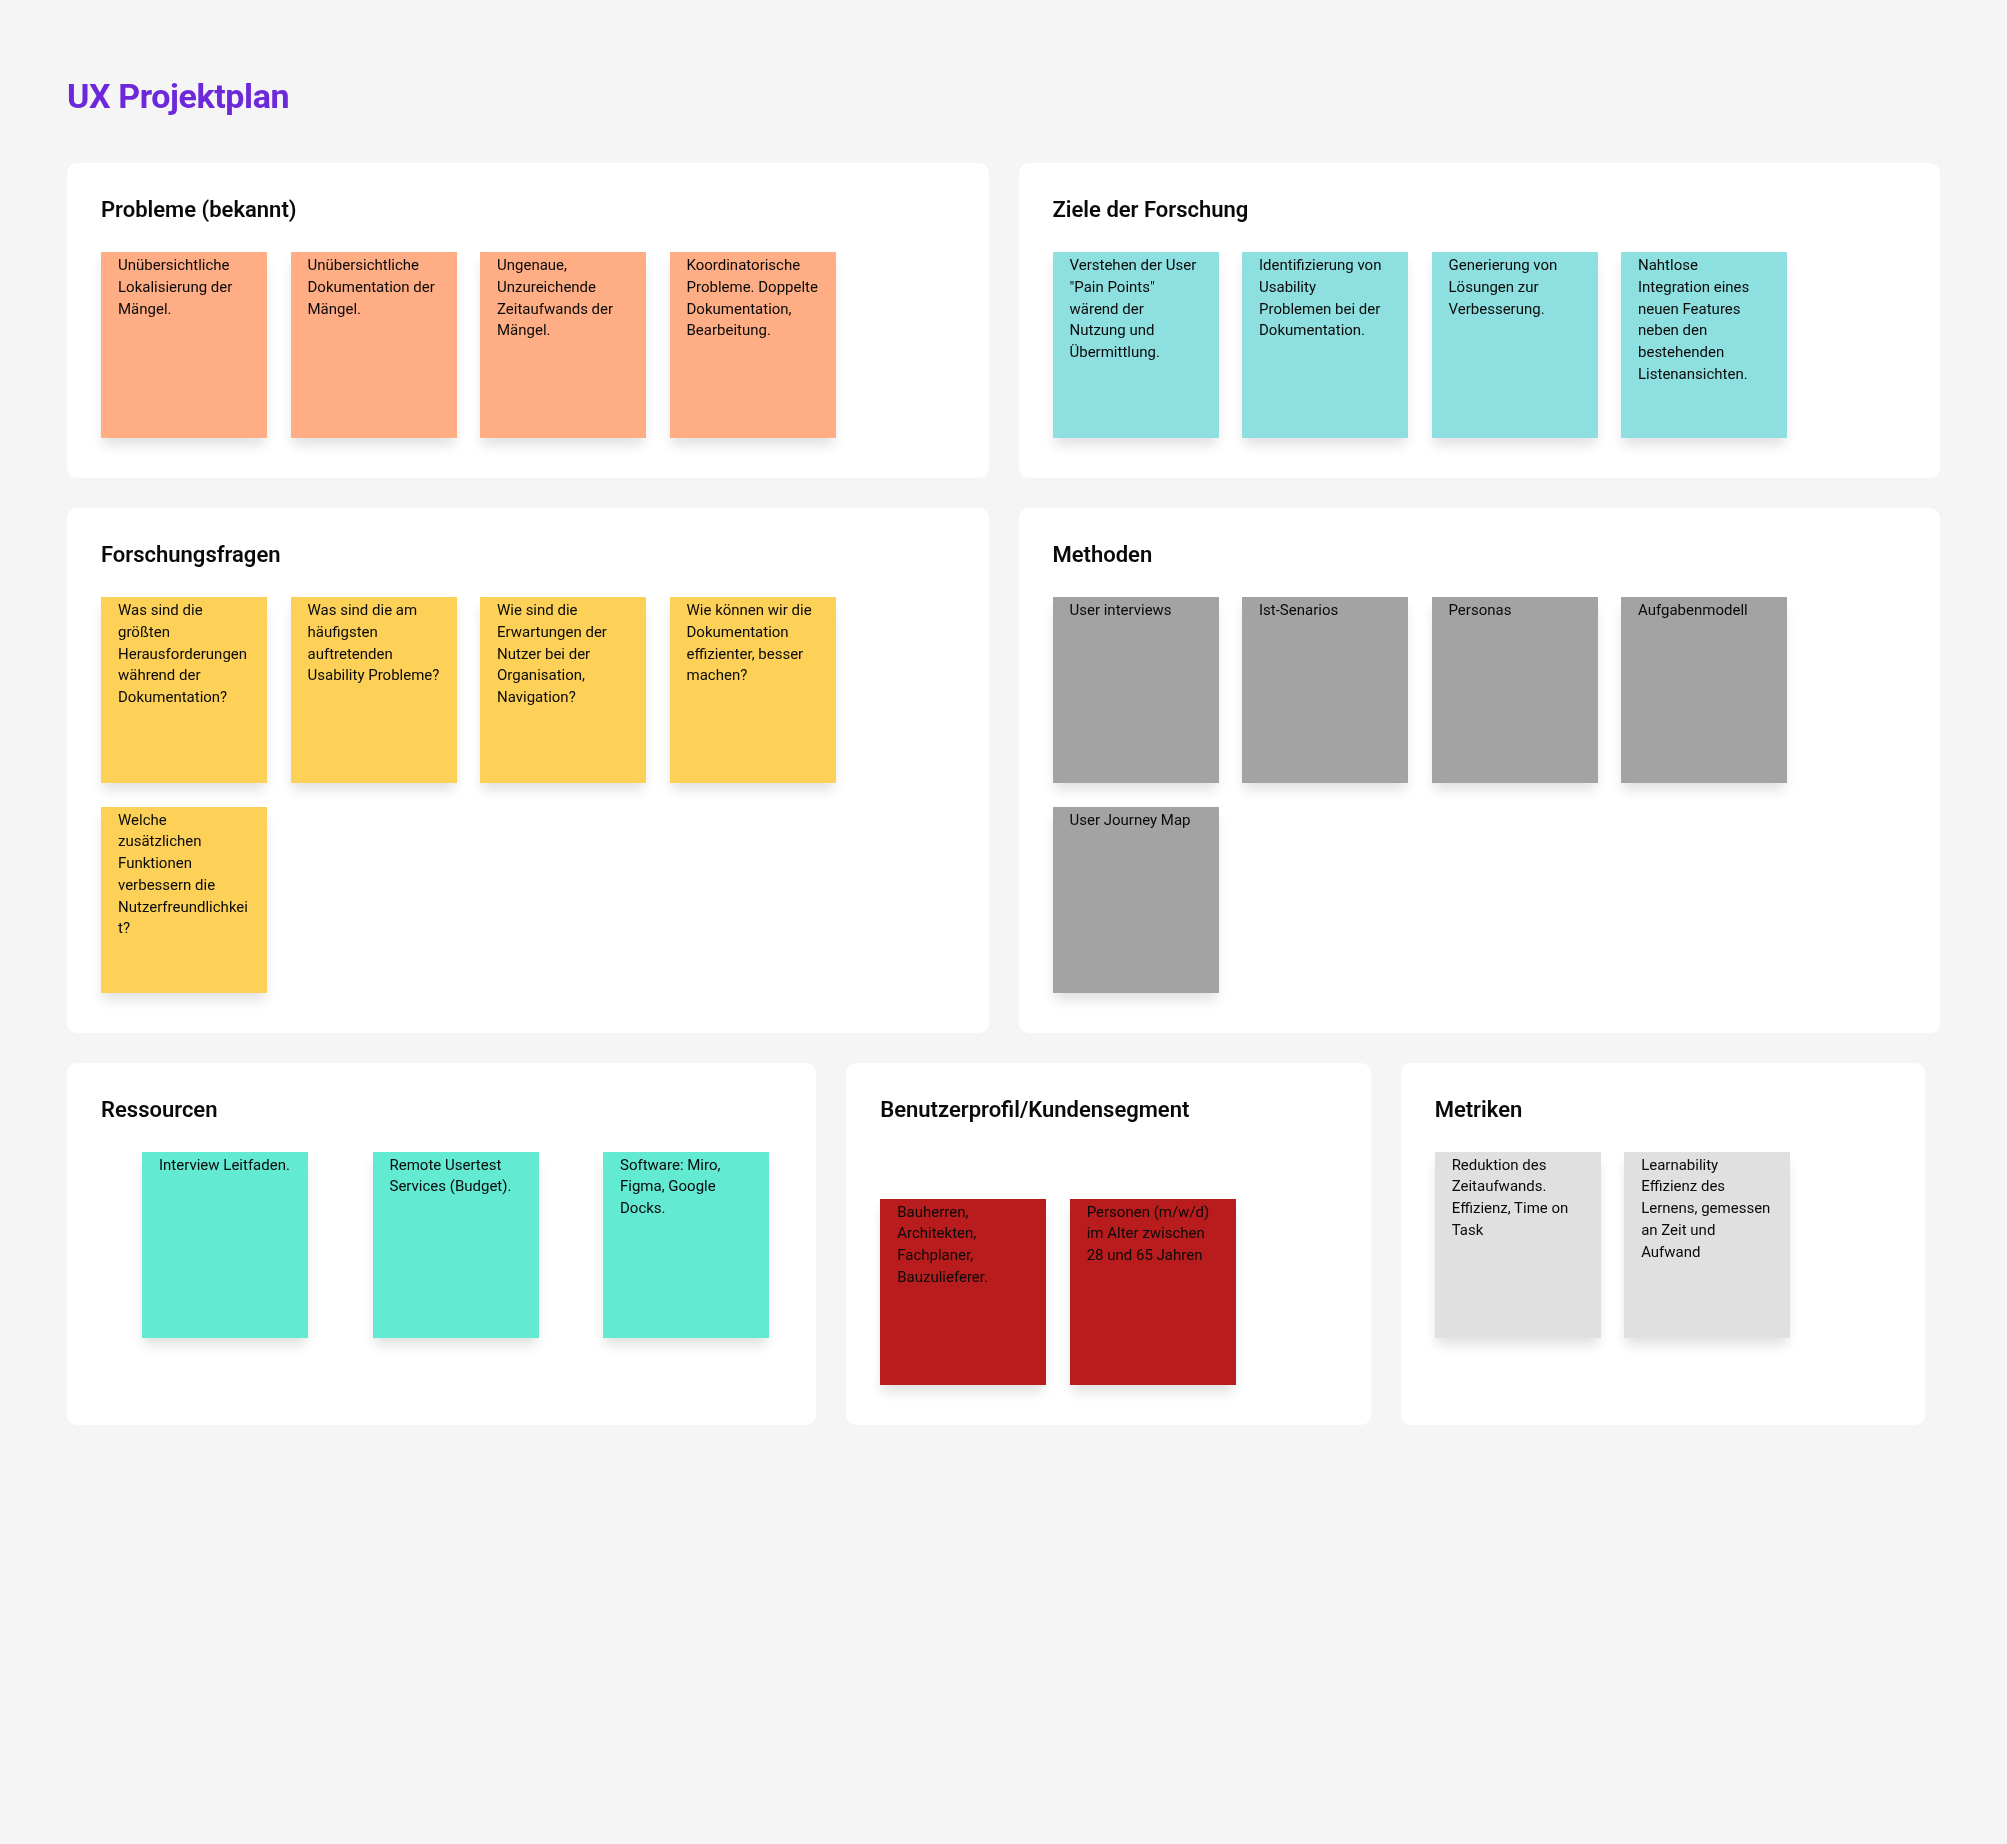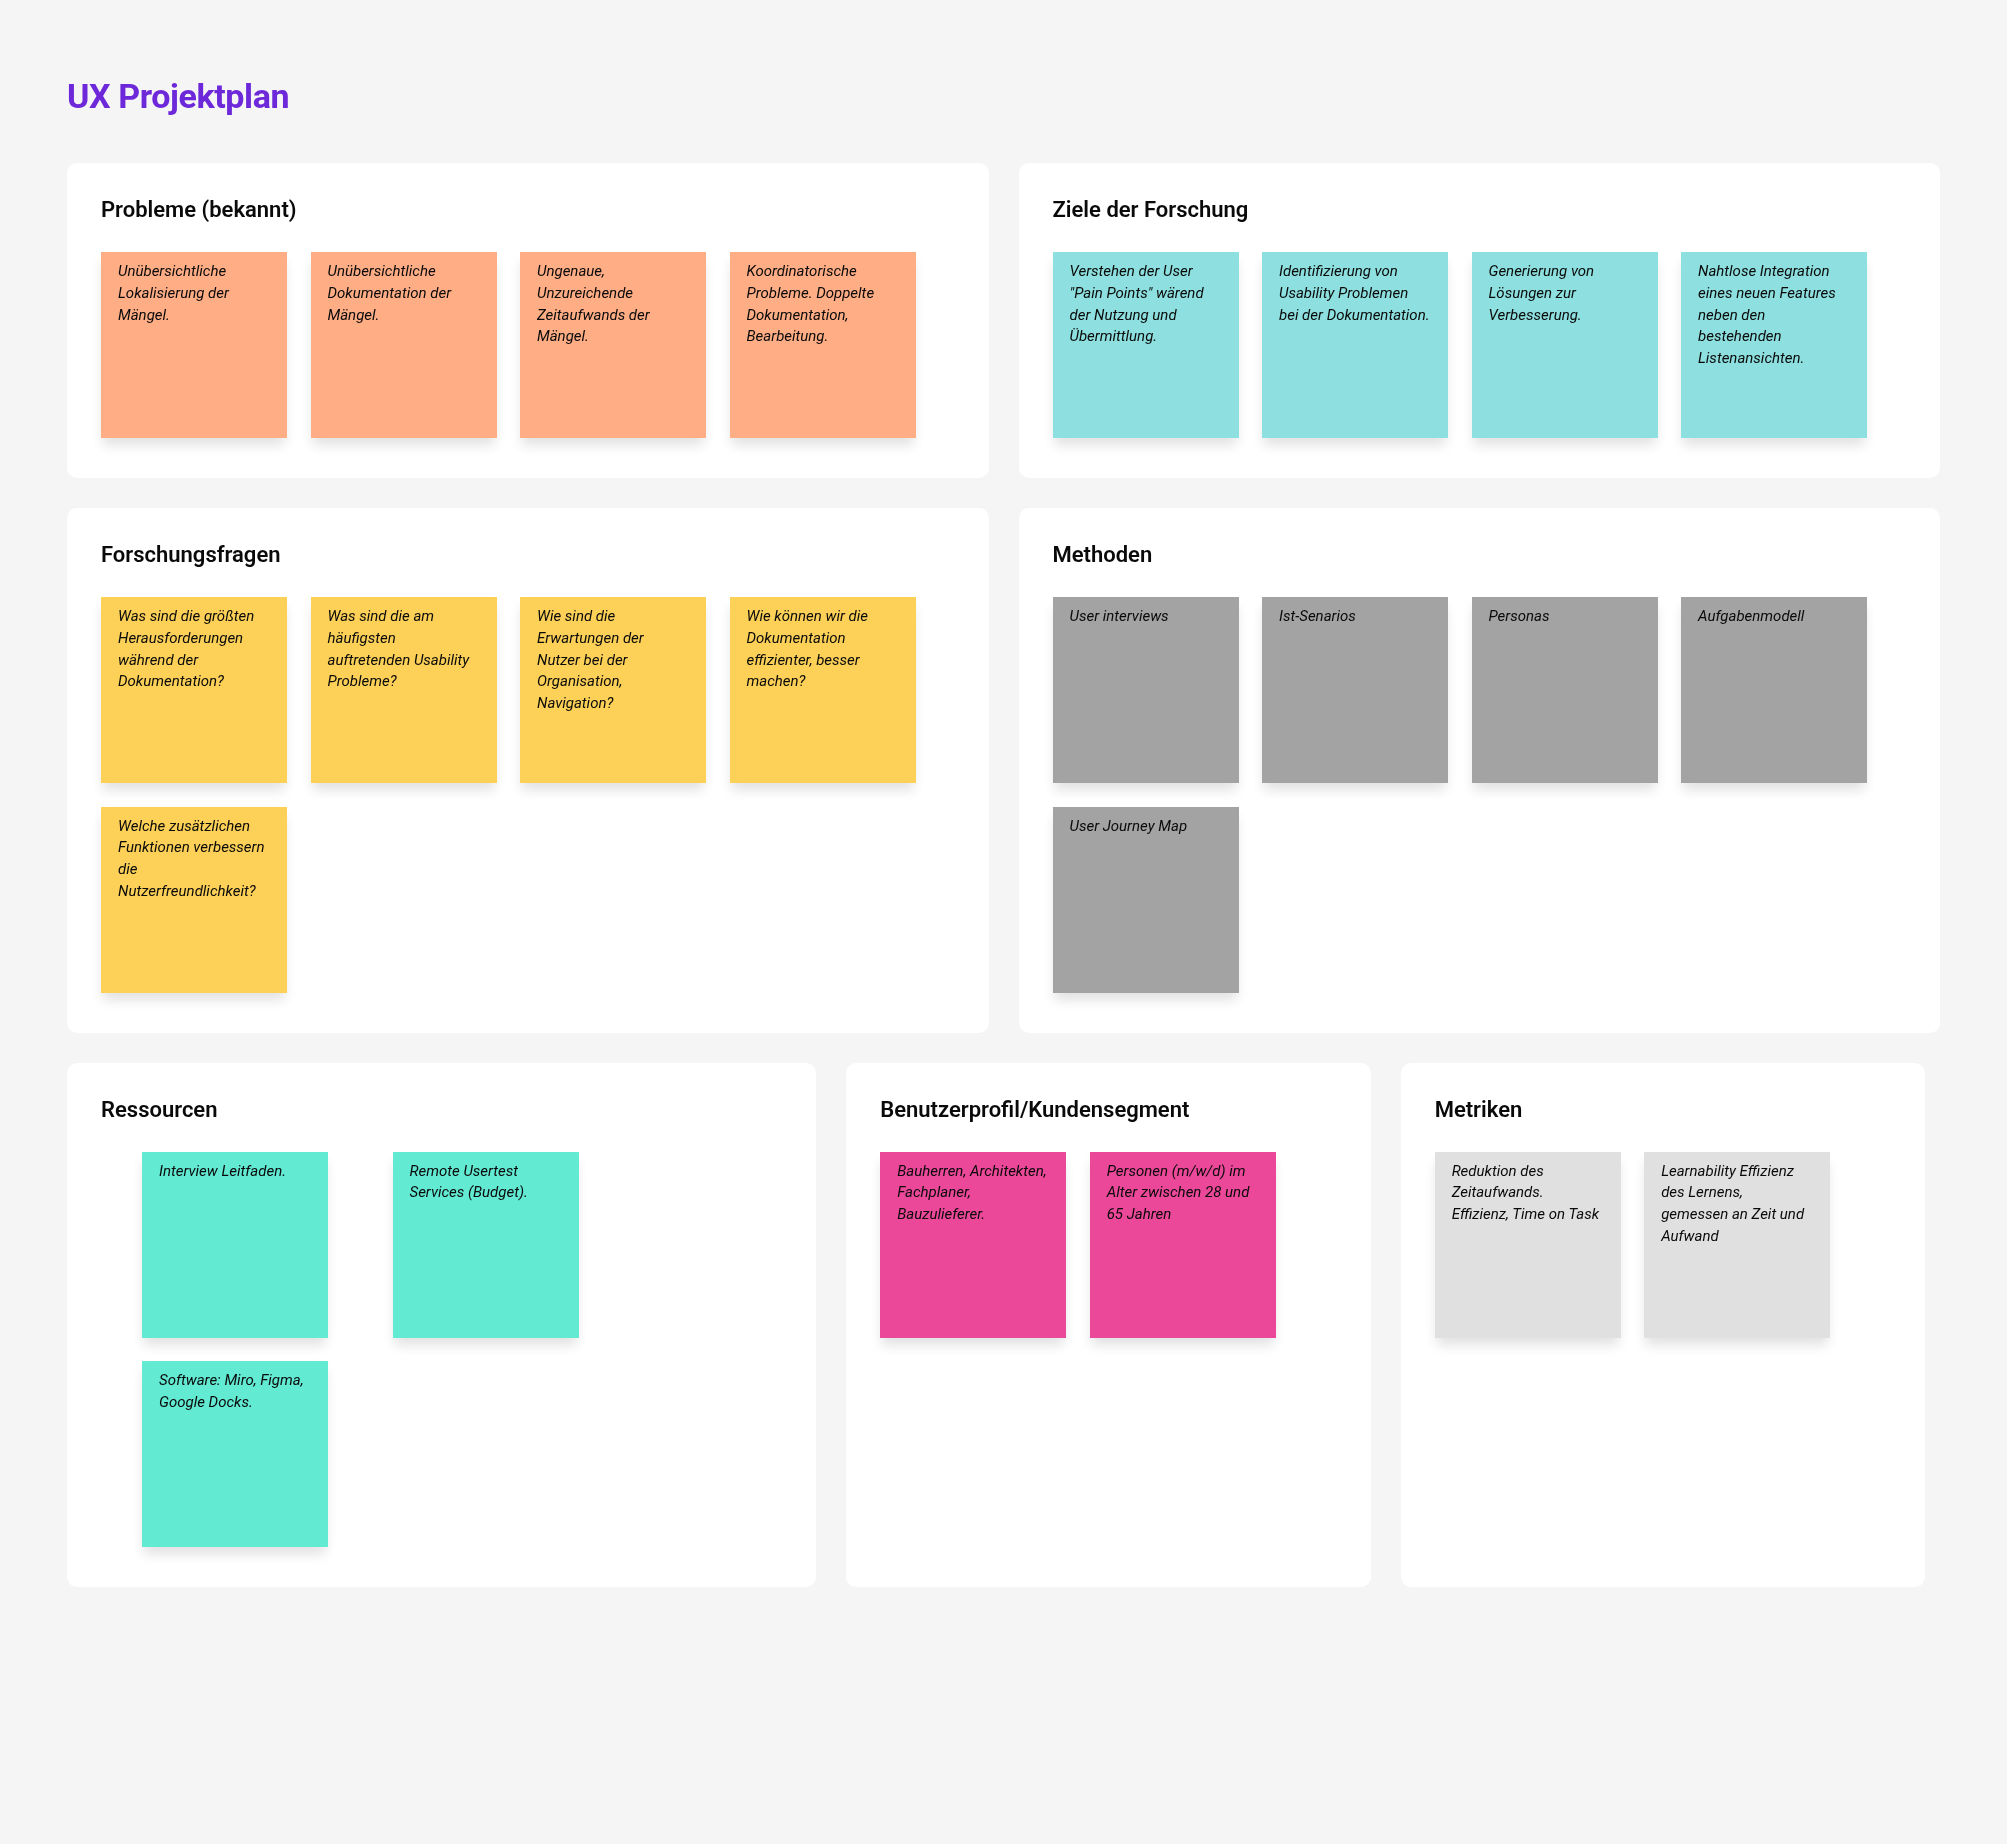--- a/index.html
+++ b/index.html
@@ -51,36 +51,35 @@
       font-weight: 600;
       color: #0a0a0a;
       margin-bottom: 30px;
     }
     .notes {
       display: flex;
       flex-wrap: wrap;
       gap: 23.5px;
     }
     .note {
-      width: 186px;
+      width: 166px;
       min-height: 186px;
-      padding: 9px 17px;
+      padding: 3px 17px;
       font-size: 15px;
       line-height: 1.45;
       color: #0a0a0a;
       box-shadow: 0 8.4px 11.7px -1.7px rgba(0,0,0,0.12);
       word-wrap: break-word;
-      font-style: italic;
     }
     .note-orange { background: #ffad85; }
     .note-teal   { background: #8de0df; }
     .note-yellow { background: #fdd158; }
     .note-sky    { background: #a3a3a3; }
     .note-mint   { background: #62ead3; margin-left: 41px; }
-    .note-purple { background: #ec4899; }
+    .note-purple { background: #b91c1c; margin-top: 47px; }
     .note-gray   { background: #e0e0e0; }
   </style>
 </head>
 <body>
 
 <h1 class="page-title">UX Projektplan</h1>
 
 <div class="board">
 
   <div class="row row-top">

